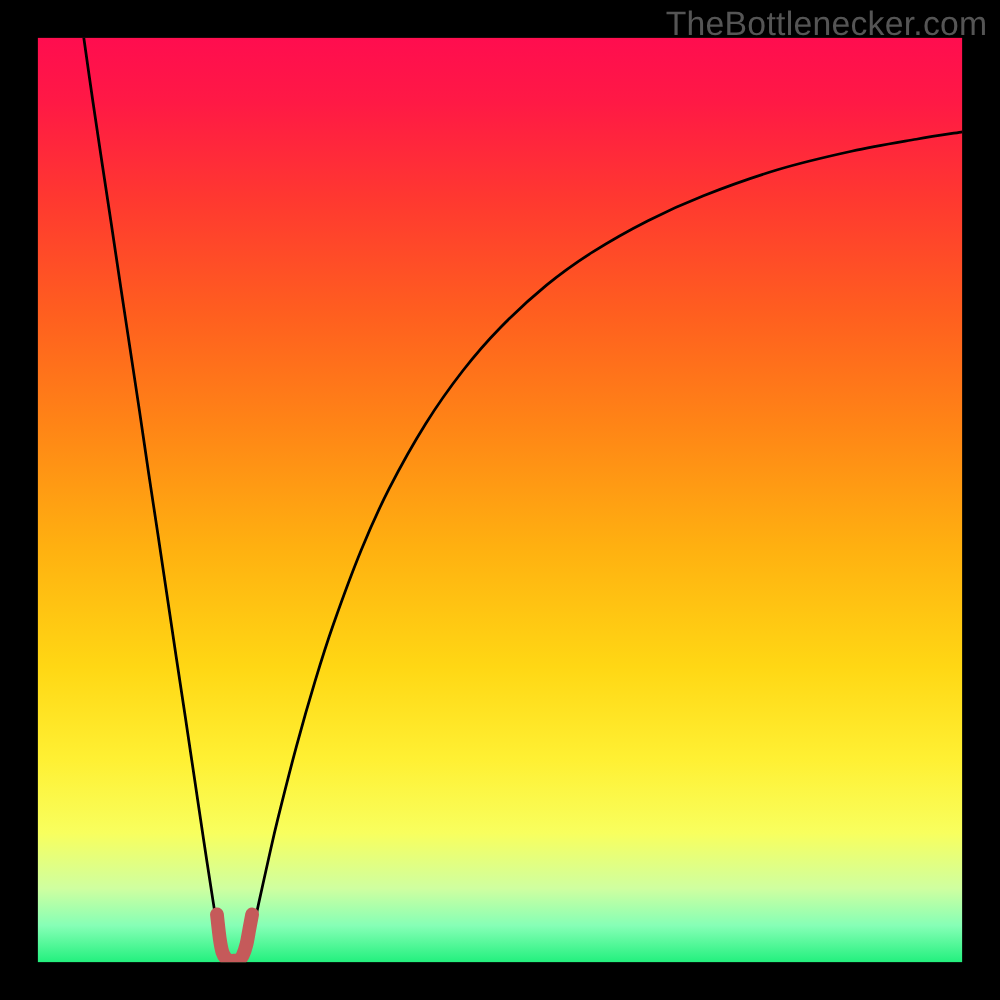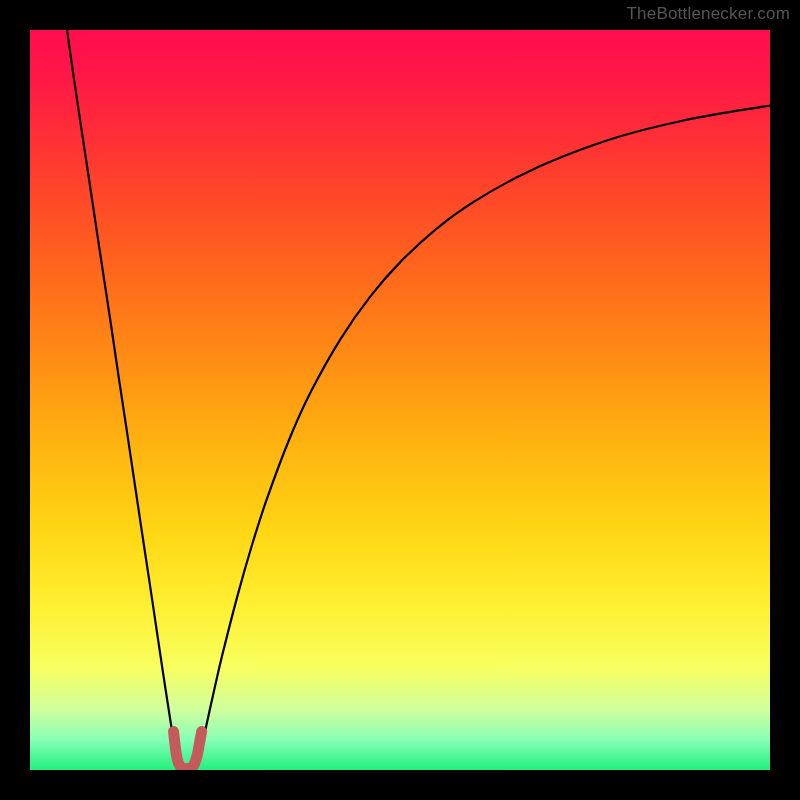--- a/index.html
+++ b/index.html
@@ -24,21 +24,21 @@
     left: 30px;
     width: 740px;
     height: 740px;
     overflow: hidden;
   }
   .watermark {
     position: absolute;
     top: 4px;
     right: 10px;
     color: #555;
-    font-size: 17px;
+    font-size: 27px;
     font-weight: 400;
     letter-spacing: 0.2px;
   }
   svg { display: block; }
 </style>
 </head>
 <body>
 
 <div class="frame">
 

